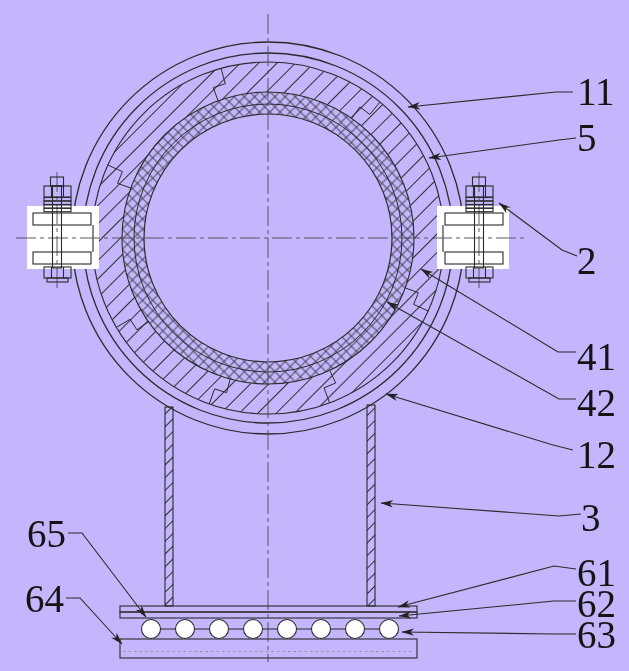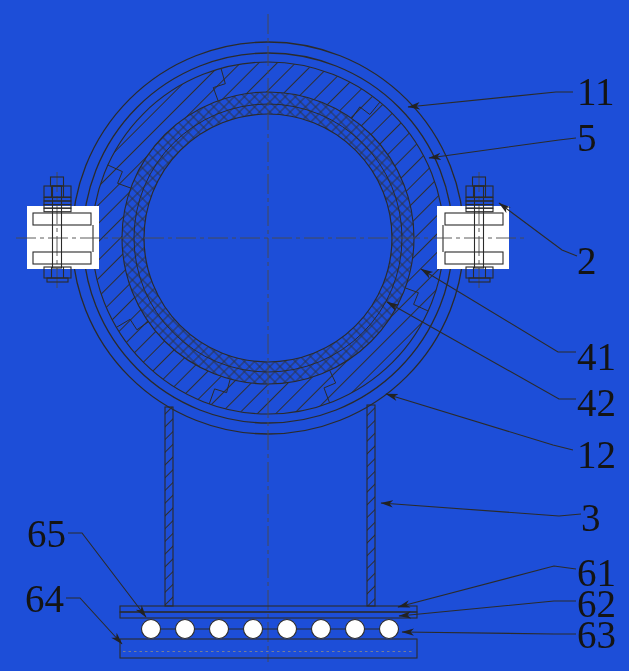--- a/index.html
+++ b/index.html
@@ -1,16 +1,16 @@
 <!DOCTYPE html>
 <html><head>
 <meta charset="utf-8">
 <style>
   html,body{margin:0;padding:0;background:#ffffff;width:629px;height:671px;overflow:hidden;}
-  #stage{position:relative;width:629px;height:671px;background:#1d4ed8;}
+  #stage{position:relative;width:629px;height:671px;background:#c4b5fd;}
   svg{display:block;}
   text.ref{font-family:"Liberation Serif","DejaVu Serif",serif;font-size:39px;fill:#141414;}
 </style>
 </head>
 <body>
 
 <div id="stage">
 <svg width="629" height="671" viewBox="0 0 629 671">
   <defs>
     <marker id="arw" markerUnits="userSpaceOnUse" markerWidth="14" markerHeight="10" refX="12" refY="4.5" orient="auto">

